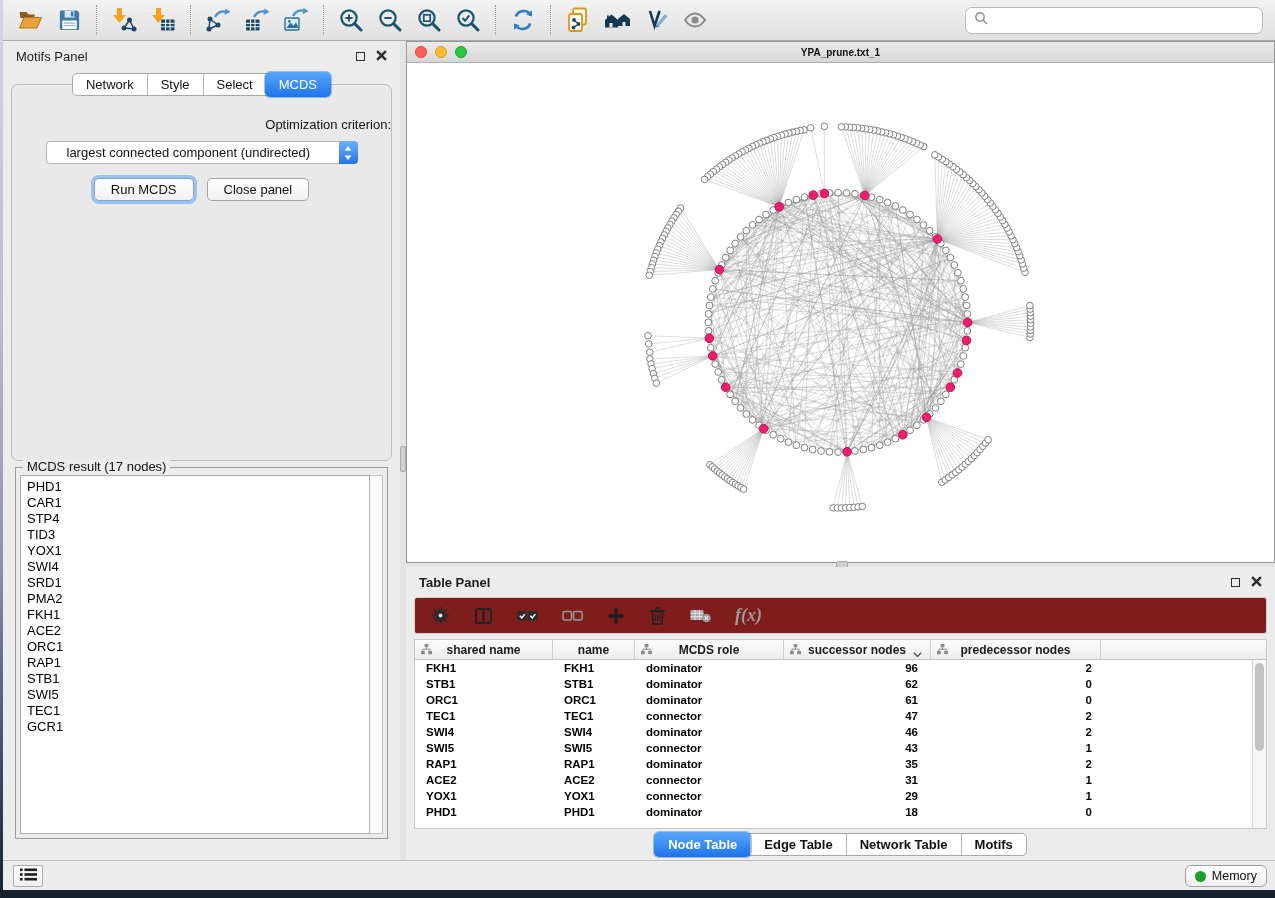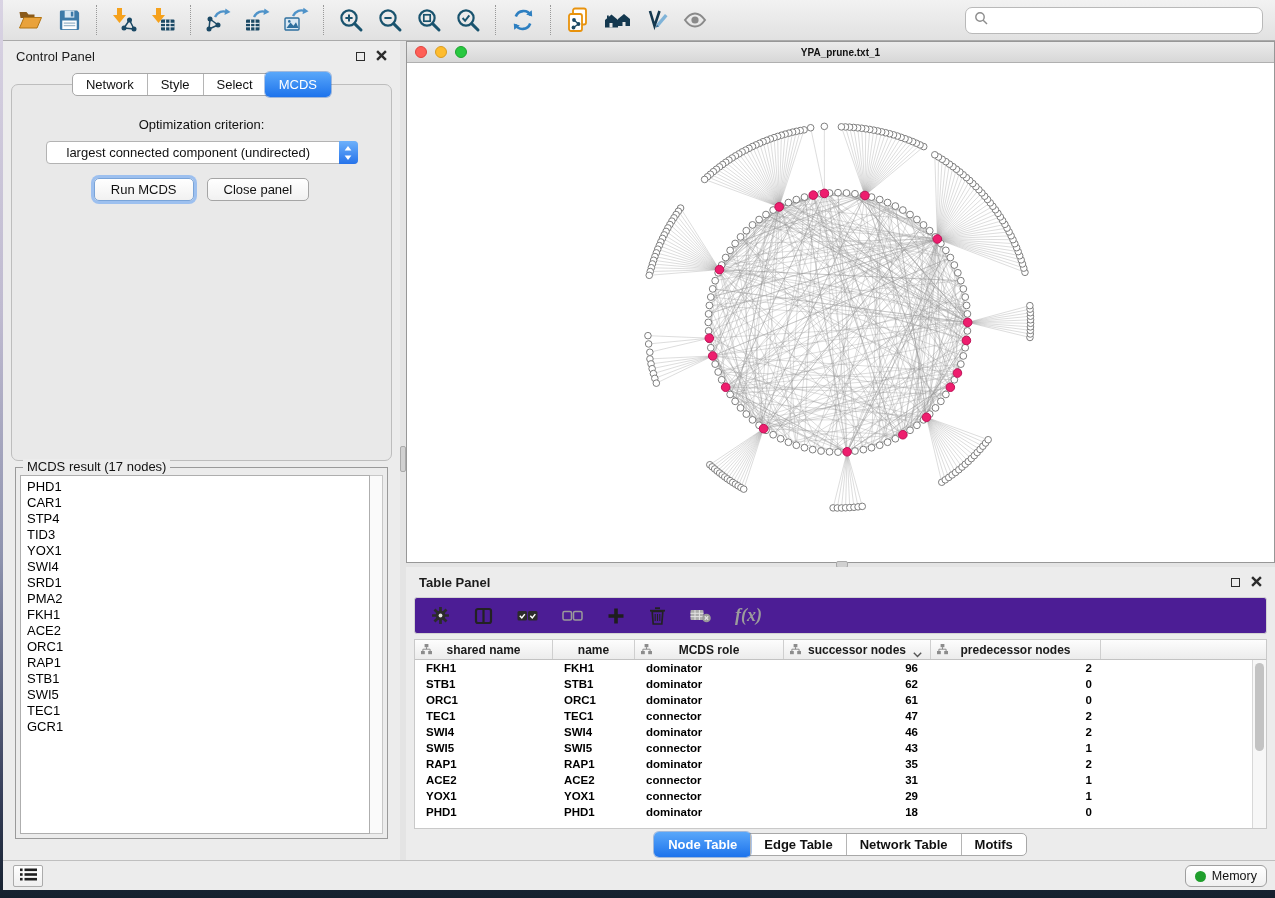--- a/index.html
+++ b/index.html
@@ -26,21 +26,21 @@
 
   
   .control-panel { position:absolute; left:0; top:41px; width:397px; height:819px; background:#ececec; }
   .ctl-tabs { position:absolute; top:32px; left:0; right:0; display:flex; justify-content:center; z-index:3; }
   .seg { display:inline-flex; background:#fff; border:1px solid #a8a8a8; border-radius:5px; }
   .seg .tab { padding:3px 13px; font-size:13px; color:#111; border-left:1px solid #b5b5b5; cursor:default; }
   .seg .tab:first-child { border-left:none; }
   .seg .tab.active { background:linear-gradient(#59a7fa,#1d73ec); color:#fff; border-radius:5px; margin:-2px -1px; padding:5px 14px; border-left:none; box-shadow:0 0 0 1px rgba(20,90,190,.35);}
   .ctl-inset { position:absolute; top:43px; left:8px; right:8px; height:377px;
     border:1px solid #bdbdbd; border-radius:7px; background:#e9e9e9; }
-  .opt-label { text-align:center; margin-top:32px; font-size:13px; color:#111; }
+  .opt-label { text-align:right; margin-top:32px; font-size:13px; color:#111; }
   .dropdown { margin:9px auto 0; width:312px; height:23px; background:#fff; border:1px solid #b3b3b3;
     border-radius:4px; display:flex; align-items:center; font-size:13px; color:#111; position:relative; }
   .dropdown .val { padding-left:20px; flex:1; white-space:nowrap; overflow:hidden; }
   .stepper { width:19px; height:23px; margin:-1px -1px -1px 0; border-radius:0 4px 4px 0;
     background:linear-gradient(#6db1fb,#2673ea); display:flex; align-items:center; justify-content:center; }
   .btn-row { display:flex; justify-content:center; gap:13px; margin-top:14px; }
   .btn { height:23px; padding:0 16px; font-size:13px; color:#111; background:linear-gradient(#fff,#f1f1f1);
     border:1px solid #a5a5a5; border-radius:5px; font-family:"Liberation Sans",sans-serif; }
   .btn.focus { box-shadow:0 0 0 3px rgba(106,165,243,.6); border-color:#7aa4d8; }
 
@@ -63,21 +63,21 @@
     display:flex; align-items:center; padding:0 8px; }
   .tl-dot { width:12px; height:12px; border-radius:50%; margin-right:8px; flex:0 0 auto; }
   .tl-red { background:#ff5f57; border:1px solid #e0443e; }
   .tl-yellow { background:#febc2e; border:1px solid #d89c21; }
   .tl-green { background:#28c840; border:1px solid #1da32f; }
   .net-title { position:absolute; left:0; right:0; text-align:center; font-size:10px; font-weight:700; color:#111; }
   .net-canvas { position:absolute; top:21px; left:0; right:0; bottom:0; background:#fff; overflow:hidden; }
 
   
   .table-panel { position:absolute; left:403px; top:567px; width:869px; height:293px; background:#ececec;font-weight:bold; }
-  .tp-toolbar { position:absolute; top:30px; left:8px; right:8px; height:37px; background:#4c1d95;
+  .tp-toolbar { position:absolute; top:30px; left:8px; right:8px; height:37px; background:#7f1d1d;
     border:1px solid #d2d2d2; border-radius:3px; display:flex; align-items:center; gap:24px; padding:0 16px; }
   .tp-ic { display:flex; align-items:center; justify-content:center; }
   .fx { font-family:"Liberation Serif", serif; font-style:italic; font-size:18px; color:#9c9c9c; }
   .tp-table { position:absolute; top:72px; left:8px; right:8px; height:190px; background:#fff; border:1px solid #c9c9c9; }
   .tp-head { display:flex; height:20px; background:linear-gradient(#fdfdfd,#ececec); border-bottom:1px solid #c3c3c3; }
   .th { position:relative; border-right:1px solid #cfcfcf; font-size:12px; color:#1a1a1a;
     display:flex; align-items:center; justify-content:center; }
   .th .colic { position:absolute; left:6px; top:4px; }
   .th .chev { position:absolute; right:8px; top:7px; }
   .tp-body { position:relative; }
@@ -245,21 +245,21 @@
       <span><svg width="14" height="14" viewBox="0 0 14 14">
             <circle cx="6" cy="6" r="4.2" fill="none" stroke="#8c8c8c" stroke-width="1.4"></circle>
             <path d="M9.2 9.2L13 13" stroke="#8c8c8c" stroke-width="1.4"></path>
           </svg></span>
       <input placeholder="" style="">
     </div>
   </div>
 
   <div class="control-panel">
     <div class="panel-titlebar">
-      <span>Control Panel</span>
+      <span>Motifs Panel</span>
       <span class="pt-icons">
         <span class="float-ic"></span>
         <span><svg width="11" height="11" viewBox="0 0 10 10">
               <path d="M1 1l8 8M9 1L1 9" stroke="#2c2c2c" stroke-width="2.2"></path>
             </svg></span>
       </span>
     </div>
     <div class="ctl-tabs">
         <span class="seg" id="ctl-tabs">
           <span class="tab">Network</span>

